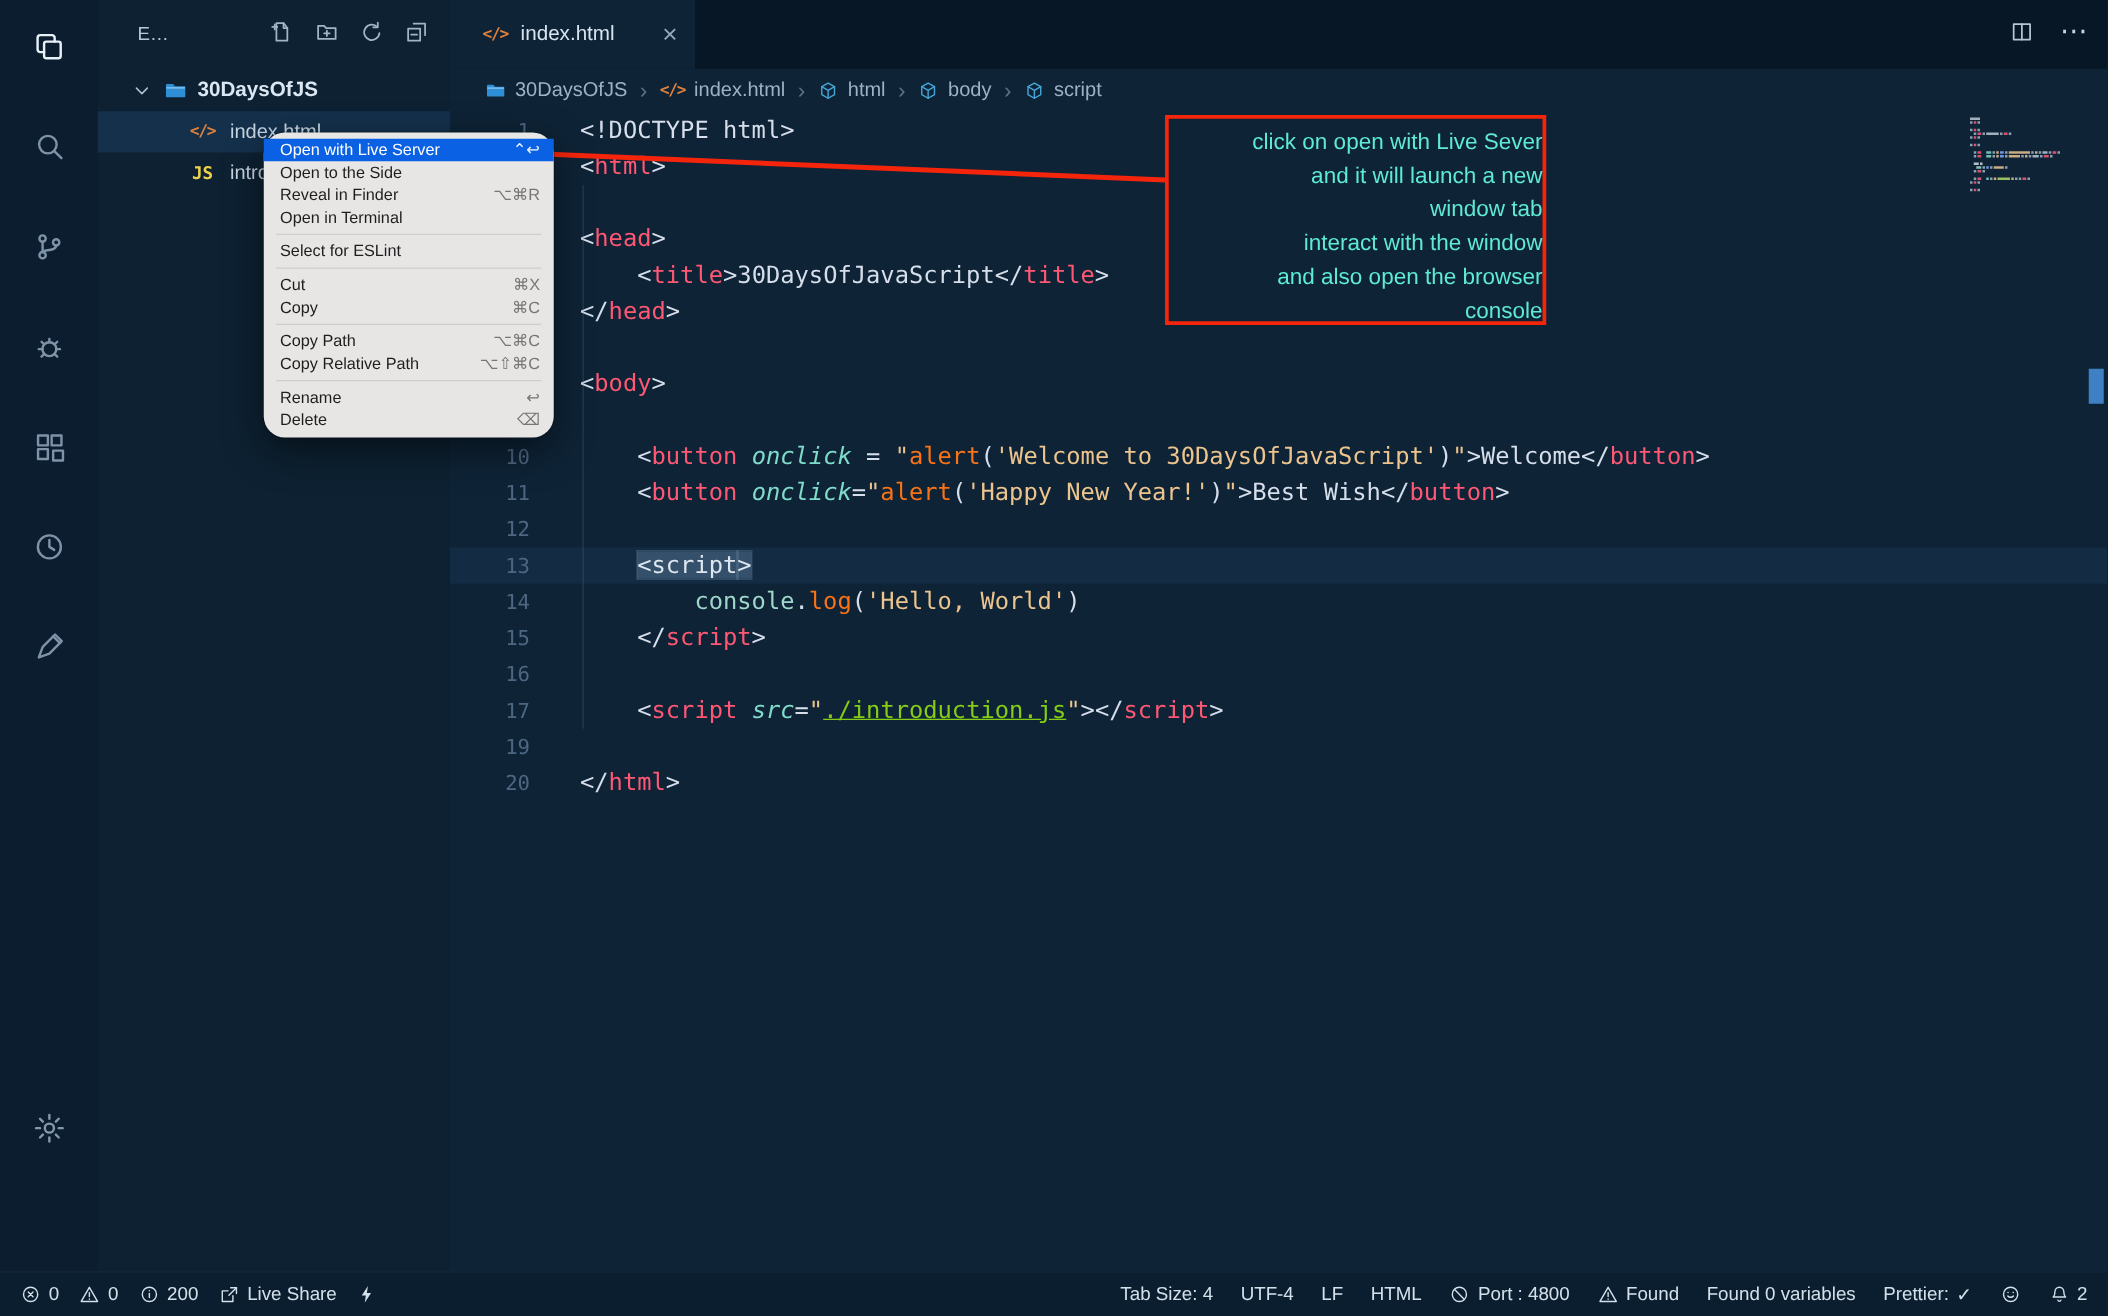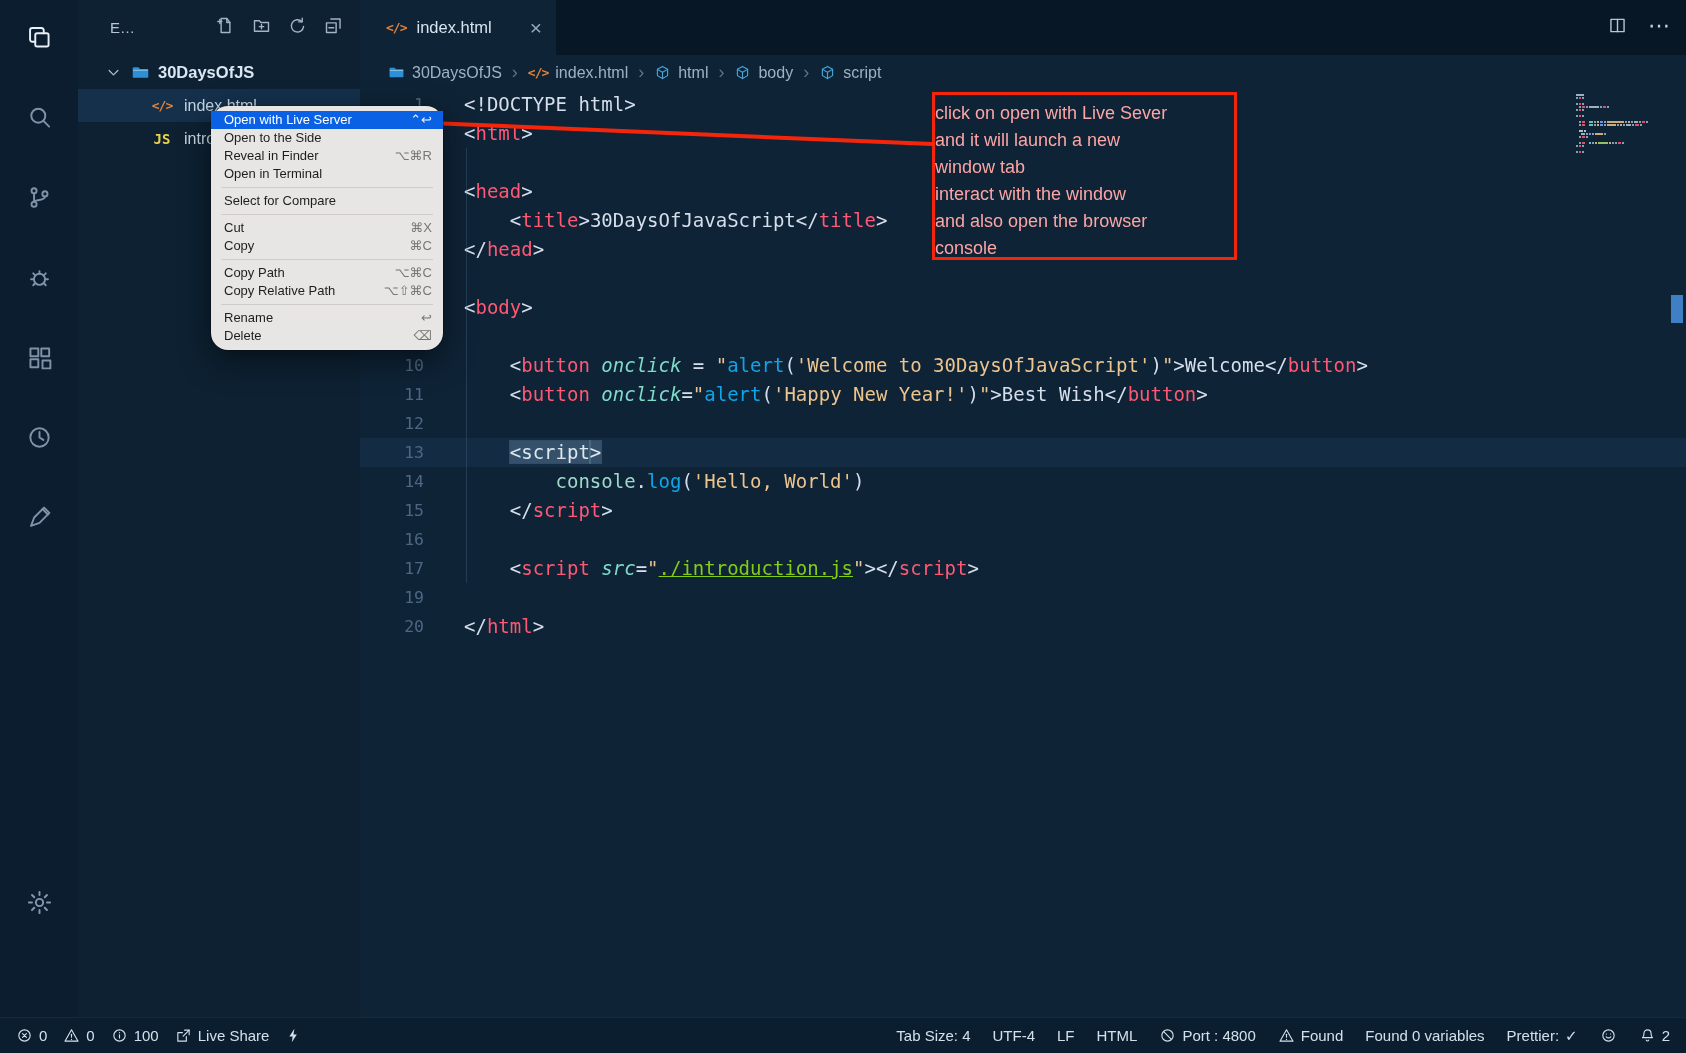--- a/index.html
+++ b/index.html
@@ -46,34 +46,34 @@
   .bc-sep{color:#5c7488;font-size:18px;margin:0 3px;}
 
   
   .editor{position:absolute;top:90px;left:0;right:0;bottom:0;background:#0e2336;overflow:hidden;}
   .code-line{display:flex;height:29px;line-height:29px;
     font-family:"DejaVu Sans Mono","Liberation Mono",monospace;font-size:19px;}
   .code-line.current{background:#132c44;}
   .ln{width:64px;text-align:right;color:#4d6782;font-size:16.5px;flex:none;}
   .lc{padding-left:40px;white-space:pre;}
   .tok-p{color:#d6deeb}.tok-t{color:#ff5874}.tok-a{color:#7fdbca;font-style:italic}
-  .tok-s{color:#ecc48d}.tok-f{color:#0ea5e9}.tok-l{color:#84cc16;text-decoration:underline}
+  .tok-s{color:#ecc48d}.tok-f{color:#f97316}.tok-l{color:#84cc16;text-decoration:underline}
   .tok-w{color:#d6deeb}.tok-c{color:#9fd8cb}
   .tok-hl{color:#dde7f0;background:rgba(125,158,188,.32);box-shadow:0 0 0 1px rgba(160,190,215,.22);}
   .indent-guide{position:absolute;left:106px;top:58px;width:1px;height:435px;background:rgba(95,126,151,.28);}
 
   
   .minimap{position:absolute;top:4px;right:22px;width:88px;z-index:10;cursor:pointer;}
   .mm-line{height:2px;margin-bottom:1px;display:flex;gap:1px;}
   .mm-seg{height:2px;display:inline-block;opacity:.85;}
   .ov-marker{position:absolute;right:3px;top:205px;width:12px;height:28px;background:#3f7fc4;}
 
   
   .anno{position:absolute;left:572px;top:2px;width:305px;height:168px;border:3px solid #f5250b;
-    color:#fca5a5;text-align:left;font-size:18px;line-height:27px;padding-top:5px;z-index:35;}
+    color:#5eead4;text-align:right;font-size:18px;line-height:27px;padding-top:5px;z-index:35;}
   .arrow-svg{position:absolute;left:0;top:0;width:100%;height:220px;z-index:40;pointer-events:none;}
 
   
   .ctxmenu{position:absolute;left:211px;top:106px;width:232px;background:#e8e6e5;border-radius:17px;
     box-shadow:0 10px 30px rgba(0,0,0,.5),0 0 0 1px rgba(0,0,0,.18);padding:5px 0;z-index:100;
     font-size:13px;color:#1e1e1e;}
   .cm-item{height:18px;line-height:18px;display:flex;align-items:center;padding:0 11px 0 13px;cursor:pointer;}
   .cm-item .sc{margin-left:auto;color:#767676;}
   .cm-item.hi{background:#0a61e4;color:#fff;}
   .cm-item.hi .sc{color:#e8f0ff;}
@@ -546,21 +546,21 @@
       <div class="cm-item">
         <span class="lbl">Reveal in Finder</span>
         <span class="sc">⌥⌘R</span>
       </div>
       <div class="cm-item">
         <span class="lbl">Open in Terminal</span>
         <span class="sc"></span>
       </div>
       <div class="cm-sep"></div>
       <div class="cm-item">
-        <span class="lbl">Select for Compare</span>
+        <span class="lbl">Select for ESLint</span>
         <span class="sc"></span>
       </div>
       <div class="cm-sep"></div>
       <div class="cm-item">
         <span class="lbl">Cut</span>
         <span class="sc">⌘X</span>
       </div>
       <div class="cm-item">
         <span class="lbl">Copy</span>
         <span class="sc">⌘C</span>
@@ -607,21 +607,21 @@
           <span>0</span>
         </div>
         <div class="sb-item">
           <span class="icon">
             <svg viewBox="0 0 24 24" fill="none" stroke="currentColor" stroke-width="1.6" stroke-linecap="round" stroke-linejoin="round">
               <circle cx="12" cy="12" r="8"></circle>
               <path d="M12 11v4.5"></path>
               <path d="M12 7.8v.2"></path>
             </svg>
           </span>
-          <span>100</span>
+          <span>200</span>
         </div>
         <div class="sb-item">
           <span class="icon">
             <svg viewBox="0 0 24 24" fill="none" stroke="currentColor" stroke-width="1.6" stroke-linecap="round" stroke-linejoin="round">
               <path d="M13.5 4.5H20v6.5"></path>
               <path d="M20 4.5l-8.5 8.5"></path>
               <path d="M16 13.5V20H4V8h6.5"></path>
             </svg>
           </span>
           <span>Live Share</span>

